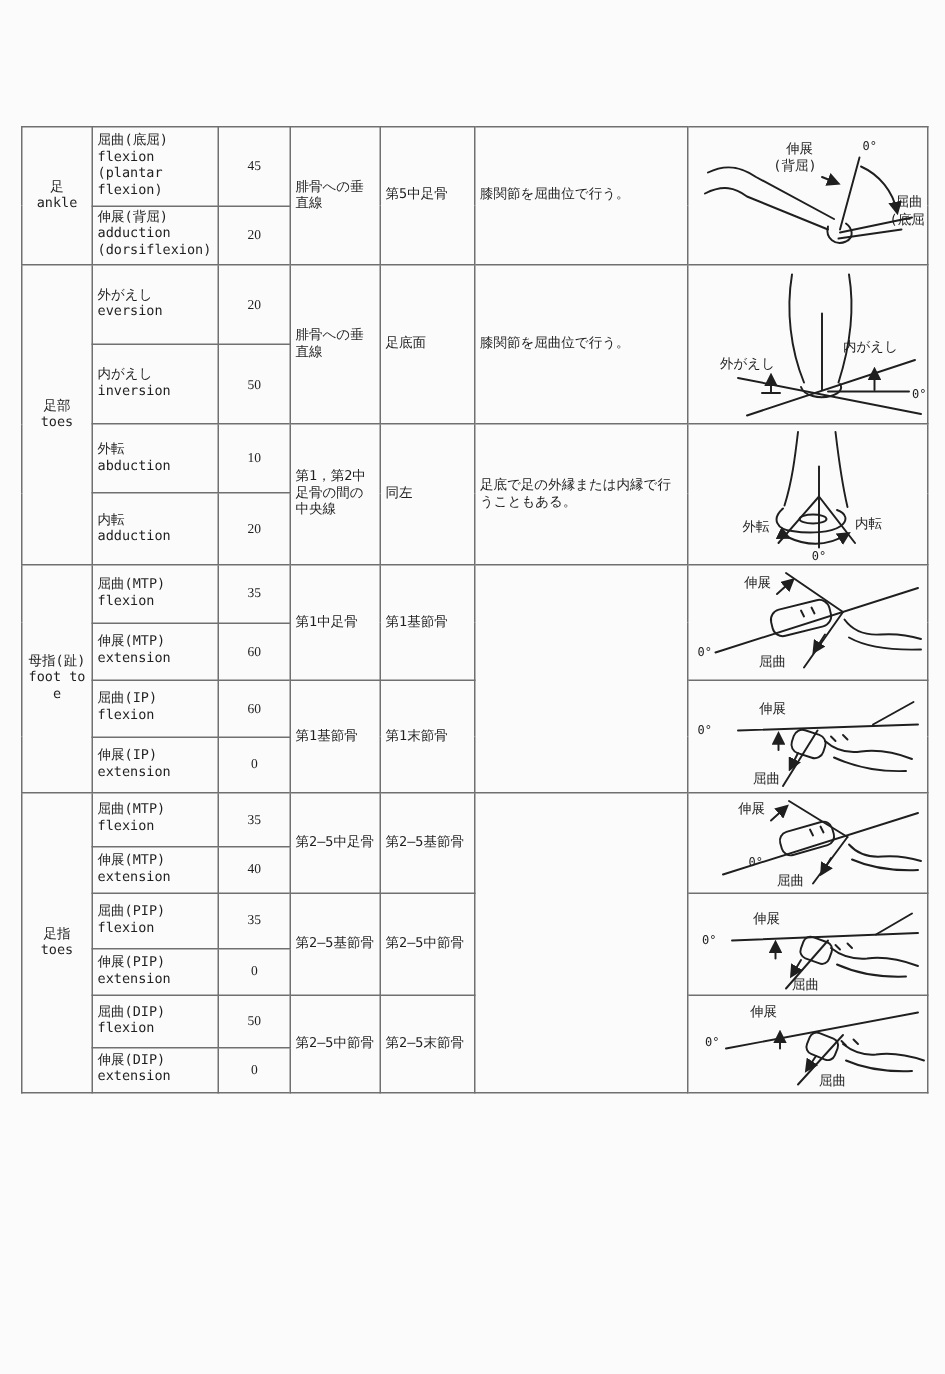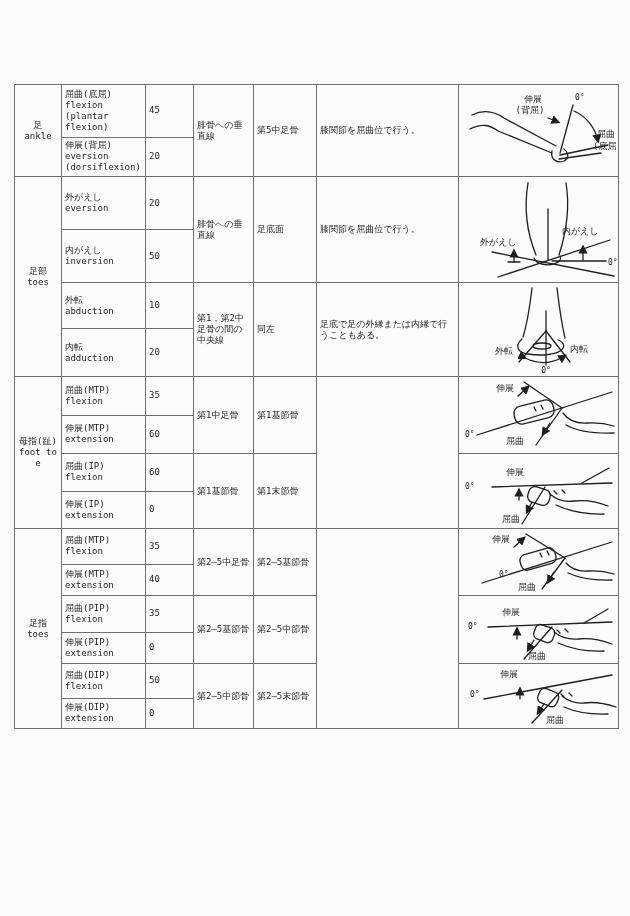--- a/index.html
+++ b/index.html
@@ -18,21 +18,21 @@
   }
   table.rom td{
     border:1px solid #707070;
     font-size:9px;line-height:11px;
     padding:2px 3px;
     vertical-align:middle;
     overflow:hidden;
   }
   td.part{text-align:center;vertical-align:middle;word-break:break-all;}
   td.move{vertical-align:middle;}
-  td.val{vertical-align:middle;font-size:9.5px;}
+  td.val{text-align:center;vertical-align:middle;font-size:9.5px;font-family:Liberation Serif, serif;}
   td.axis{vertical-align:top;word-break:break-all;padding-top:3px;}
   td.note{vertical-align:top;word-break:break-all;padding-top:3px;font-size:9px;}
   td.ill{vertical-align:middle;padding:0;text-align:center;}
   .jp{display:block;}
   .en{display:block;word-wrap:break-word;}
   svg.diag{display:block;margin:0 auto;}
   svg.diag path, svg.diag rect, svg.diag line, svg.diag ellipse{
     fill:none;stroke:#1f1f1f;stroke-width:1.3;stroke-linecap:round;stroke-linejoin:round;
   }
   svg.diag text{font-size:9px;fill:#1f1f1f;stroke:none;font-family:inherit;}
@@ -90,21 +90,21 @@
         <text x="71" y="15" text-anchor="middle">伸展</text>
         <text x="68" y="26" text-anchor="middle">(背屈)</text>
         <text x="135" y="50">屈曲</text>
         <text x="131" y="62">(底屈)</text>
       </svg>
     </td>
   </tr>
   <tr style="height:38px">
     <td class="move">
       <span class="jp">伸展(背屈)</span>
-      <span class="en">eversion (dorsiflexion)</span>
+      <span class="en">adduction (dorsiflexion)</span>
     </td>
     <td class="val">20</td>
   </tr>
 
   <tr style="height:52px">
     <td class="part" rowspan="4">
       <span class="jp">足部</span>
       <span class="en">toes</span>
     </td>
     <td class="move">

